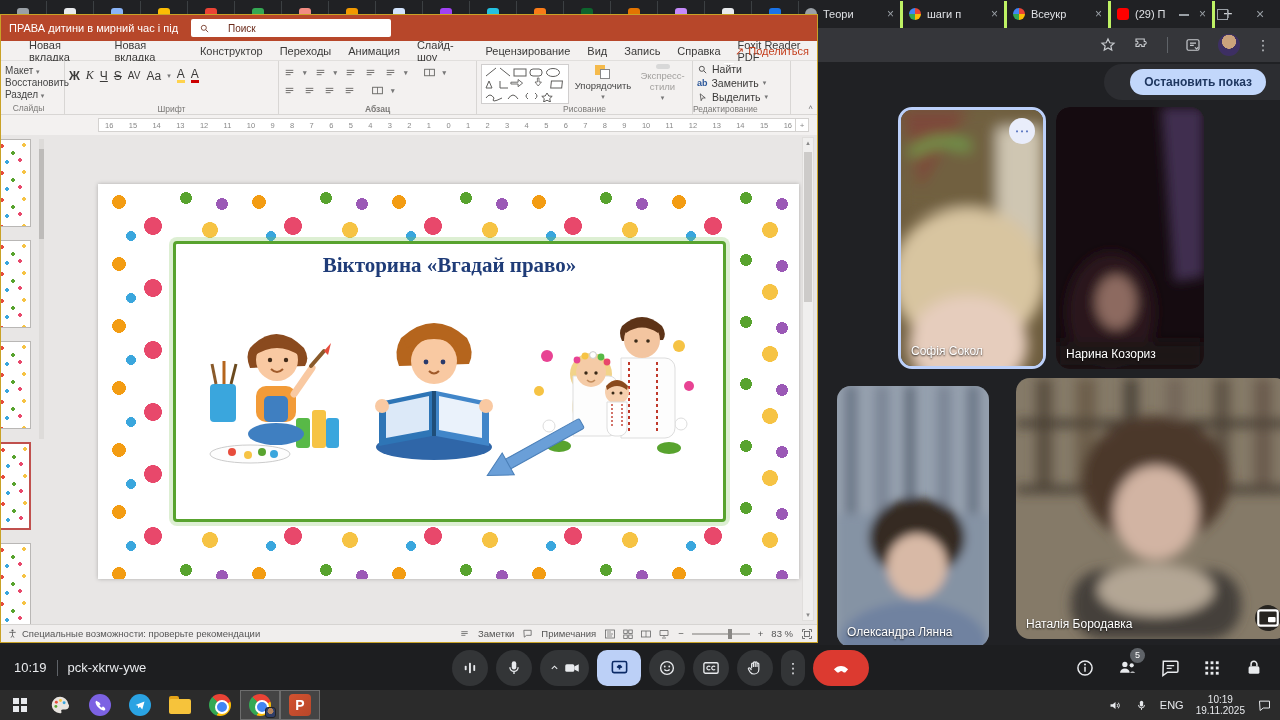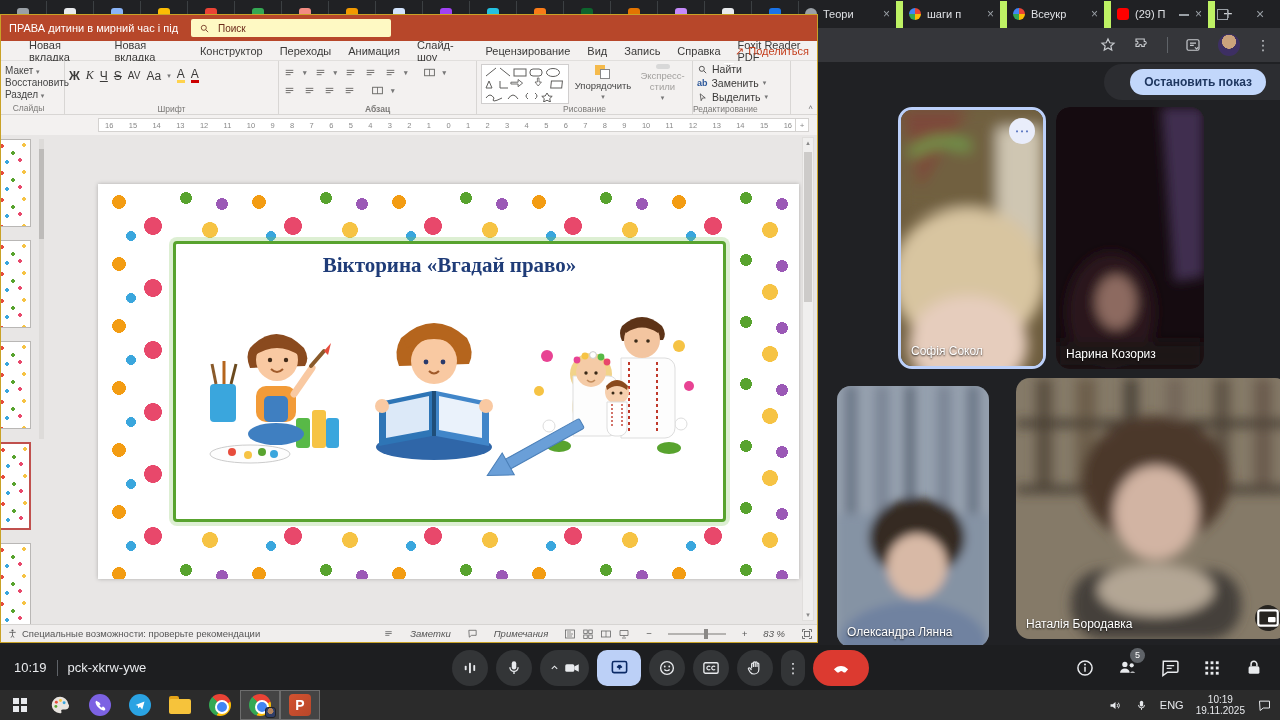--- a/index.html
+++ b/index.html
@@ -8,21 +8,21 @@
   #stage { position:relative; width:1280px; height:720px; background:#202124; }
 
   
   .tabstrip { position:absolute; left:0; top:0; width:1280px; height:28px; background:#202124;
     display:flex; align-items:center; }
   .minitabs { display:flex; height:28px; align-items:center; }
   .mtab { width:47px; height:27px; display:flex; align-items:center; justify-content:center;
     border-right:1px solid #3c4043; }
   .mtab .fav { width:12px; height:12px; border-radius:3px; }
   .btab { width:104px; height:27px; display:flex; align-items:center; gap:6px; padding:0 6px;
-    border-right:7px solid #bef264; color:#dfe1e5; font-size:11px; }
+    border-right:3px solid #bef264; color:#dfe1e5; font-size:11px; }
   .btab .fav { width:12px; height:12px; border-radius:50%; flex:0 0 12px; }
   .btab .t { overflow:hidden; white-space:nowrap; flex:1; }
   .btab .x { color:#9aa0a6; font-size:12px; }
   .newtab { color:#cfd2d6; font-size:16px; width:26px; text-align:center; }
   .wincontrols { position:absolute; right:6px; top:0; height:28px; display:flex; align-items:center; gap:26px; padding-right:8px;}
   .wc { width:12px; height:12px; position:relative; }
   .wc-min::after { content:""; position:absolute; left:1px; top:6px; width:10px; height:1.5px; background:#9aa0a6; }
   .wc-res::after { content:""; position:absolute; left:1px; top:1px; width:9px; height:9px; border:1.3px solid #9aa0a6; }
   .wc-close { color:#9aa0a6; font-size:14px; line-height:12px; text-align:center; }
 
@@ -97,22 +97,22 @@
   .tray { position:absolute; right:8px; top:690px; height:30px; display:flex; align-items:center; gap:12px; color:#e8eaed; }
   .tray .lang { font-size:11px; }
   .tray .clock { font-size:10px; line-height:11px; text-align:center; }
 
   
   .ppt { position:absolute; left:0; top:14px; width:818px; height:629px; background:#f3f1f0;
     border:1px solid #c9a227; overflow:hidden; }
   .ppt-titlebar { position:absolute; left:0; top:0; width:100%; height:26px; background:#b7472a;
     display:flex; align-items:center; color:#fff; font-size:11px; }
   .ppt-title-text { padding-left:8px; white-space:nowrap; overflow:hidden; max-width:180px; }
-  .ppt-search { position:absolute; left:190px; top:4px; width:200px; height:18px; background:#fef9c3;
-    border:none; border-radius:2px; display:flex; align-items:center; gap:8px; padding:0 8px; color:#6b2a1a; }
+  .ppt-search { position:absolute; left:190px; top:4px; width:200px; height:18px; background:#ffffff;
+    border:none; border-radius:2px; display:flex; align-items:center; gap:18px; padding:0 8px; color:#6b2a1a; }
   .ppt-search input { border:none; background:transparent; font-size:10px; color:#6b2a1a; width:150px; outline:none; }
   .ppt-search input::placeholder { color:#6b2a1a; }
   .ppt-tb-right { position:absolute; right:4px; top:0; height:26px; display:flex; align-items:center; gap:14px;margin-top:37px; }
   .signin { background:#fff; color:#b7472a; font-size:10.5px; padding:2px 9px; border-radius:2px; border:none; font-weight:bold; }
   .pwc { width:12px; height:12px; position:relative; }
   .pwc-ribbon::after { content:""; position:absolute; inset:1px; border:1.2px solid #fff; }
   .pwc-ribbon::before { content:""; position:absolute; left:1px; top:4px; width:10px; height:1.2px; background:#fff; z-index:1; }
   .pwc-min::after { content:""; position:absolute; left:1px; top:6px; width:10px; height:1.5px; background:#fff; }
   .pwc-res::after { content:""; position:absolute; left:1px; top:1px; width:9px; height:9px; border:1.2px solid #fff; }
   .pwc-close { color:#fff; font-size:14px; line-height:12px; }
@@ -198,21 +198,21 @@
   .art-row { position:absolute; left:0; top:42px; width:100%; height:180px; display:flex;
     justify-content:space-around; align-items:flex-end; padding:0 14px; }
   .slide-caption { position:absolute; bottom:6px; width:100%; text-align:center; font-weight:bold;
     font-size:23px; color:#4573c4; white-space:pre; text-shadow:1px 1px 0 #dce6f5; }
   .arrow-svg { position:absolute; left:300px; top:168px; }
 
   
   .ppt-status { position:absolute; left:0; bottom:0; width:100%; height:18px; background:#f0eeed;
     border-top:1px solid #d6d4d2; display:flex; align-items:center; font-size:9.5px; color:#555; }
   .ppt-status .left { display:flex; align-items:center; gap:4px; padding-left:6px; }
-  .ppt-status .right { position:absolute; right:4px; display:flex; align-items:center; gap:16px;font-style:italic; }
+  .ppt-status .right { position:absolute; right:4px; display:flex; align-items:center; gap:8px; }
   .zoomtrack { width:58px; height:2px; background:#b5b3b1; position:relative; }
   .zoomthumb { position:absolute; left:62%; top:-4px; width:4px; height:10px; background:#8a8886; }
   .viewics { display:flex; gap:6px; align-items:center; color:#666; }
 </style>
 </head>
 <body>
 
 <svg width="0" height="0" style="position:absolute">
 <defs>
   <symbol id="i-eq" viewBox="0 0 24 24">

